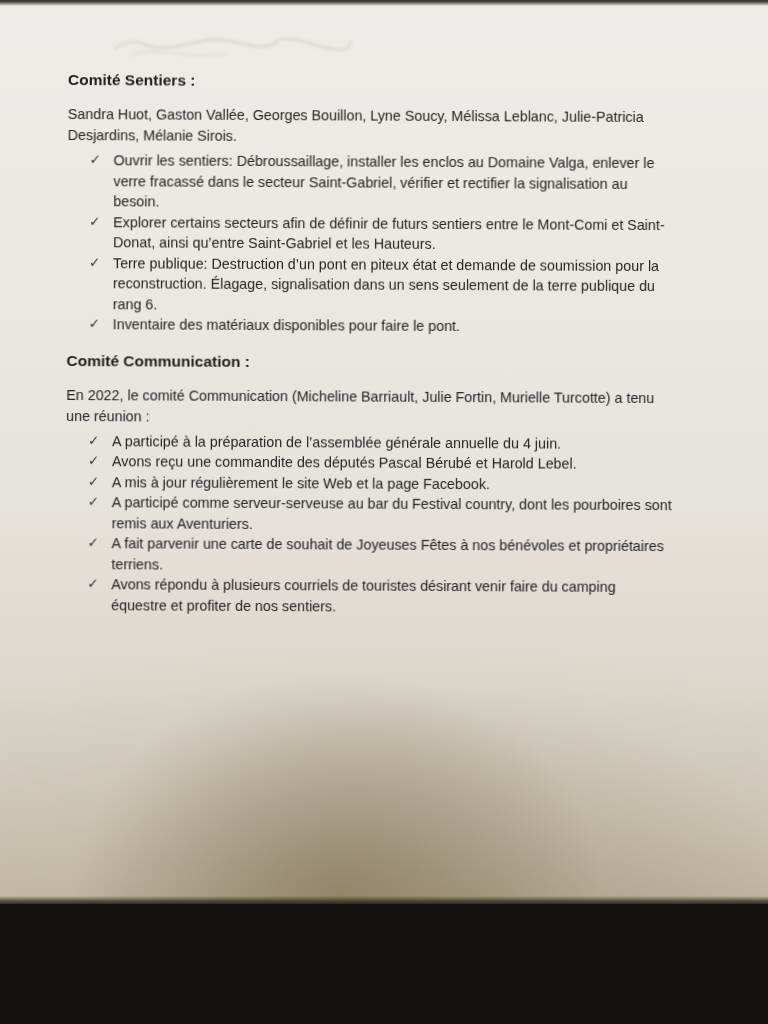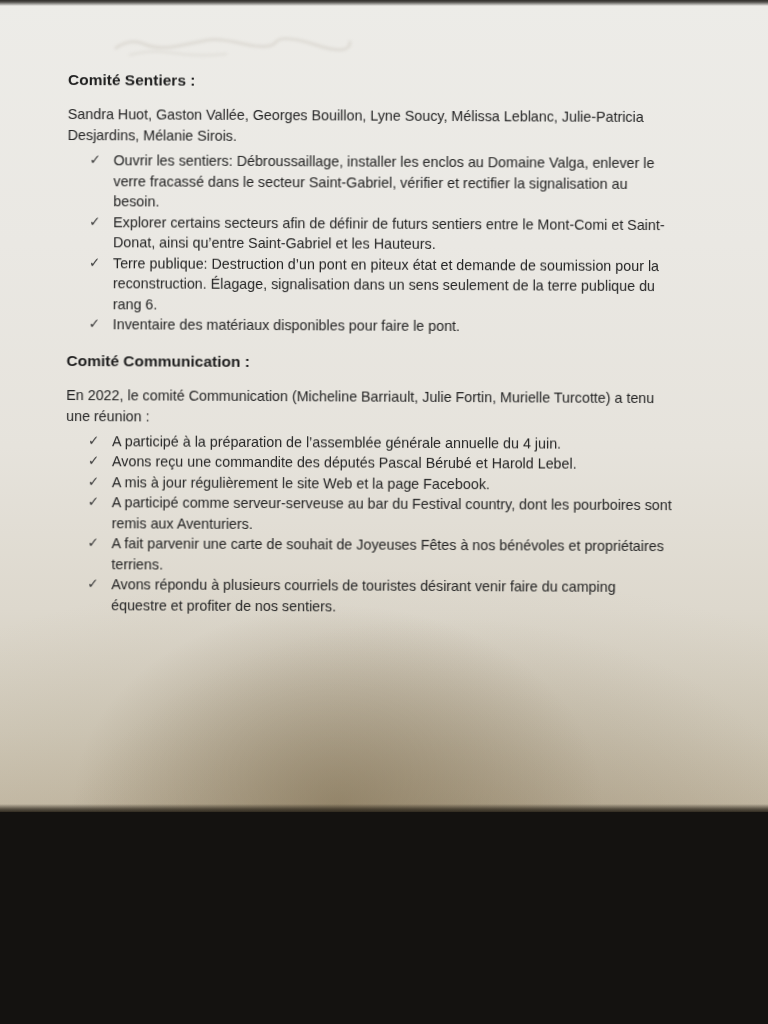--- a/index.html
+++ b/index.html
@@ -3,21 +3,21 @@
 <meta charset="utf-8">
 <style>
   html, body {
     margin: 0;
     padding: 0;
     background: #141210;
   }
   .photo {
     position: relative;
     width: 768px;
-    height: 812px;
+    height: 904px;
     overflow: hidden;
     font-family: "Liberation Sans", sans-serif;
     
     background:
       linear-gradient(180deg, rgba(30,28,24,.92) 0px, rgba(30,28,24,.75) 2px, rgba(30,28,24,0) 6px),
       linear-gradient(0deg, rgba(44,38,28,.95) 0px, rgba(44,38,28,.7) 3px, rgba(44,38,28,0) 8px),
       radial-gradient(48% 34% at 44% 99%, rgba(118,101,70,.50), rgba(118,101,70,0) 72%),
       radial-gradient(70% 48% at 58% 112%, rgba(134,117,88,.42), rgba(134,117,88,0) 75%),
       radial-gradient(120% 60% at 50% 118%, rgba(150,136,108,.30), rgba(150,136,108,0) 80%),
       linear-gradient(180deg, #edecE8 0%, #eae8e3 30%, #e6e3dc 55%, #ddd8cd 75%, #d0c9b9 90%, #c6bca8 100%);

